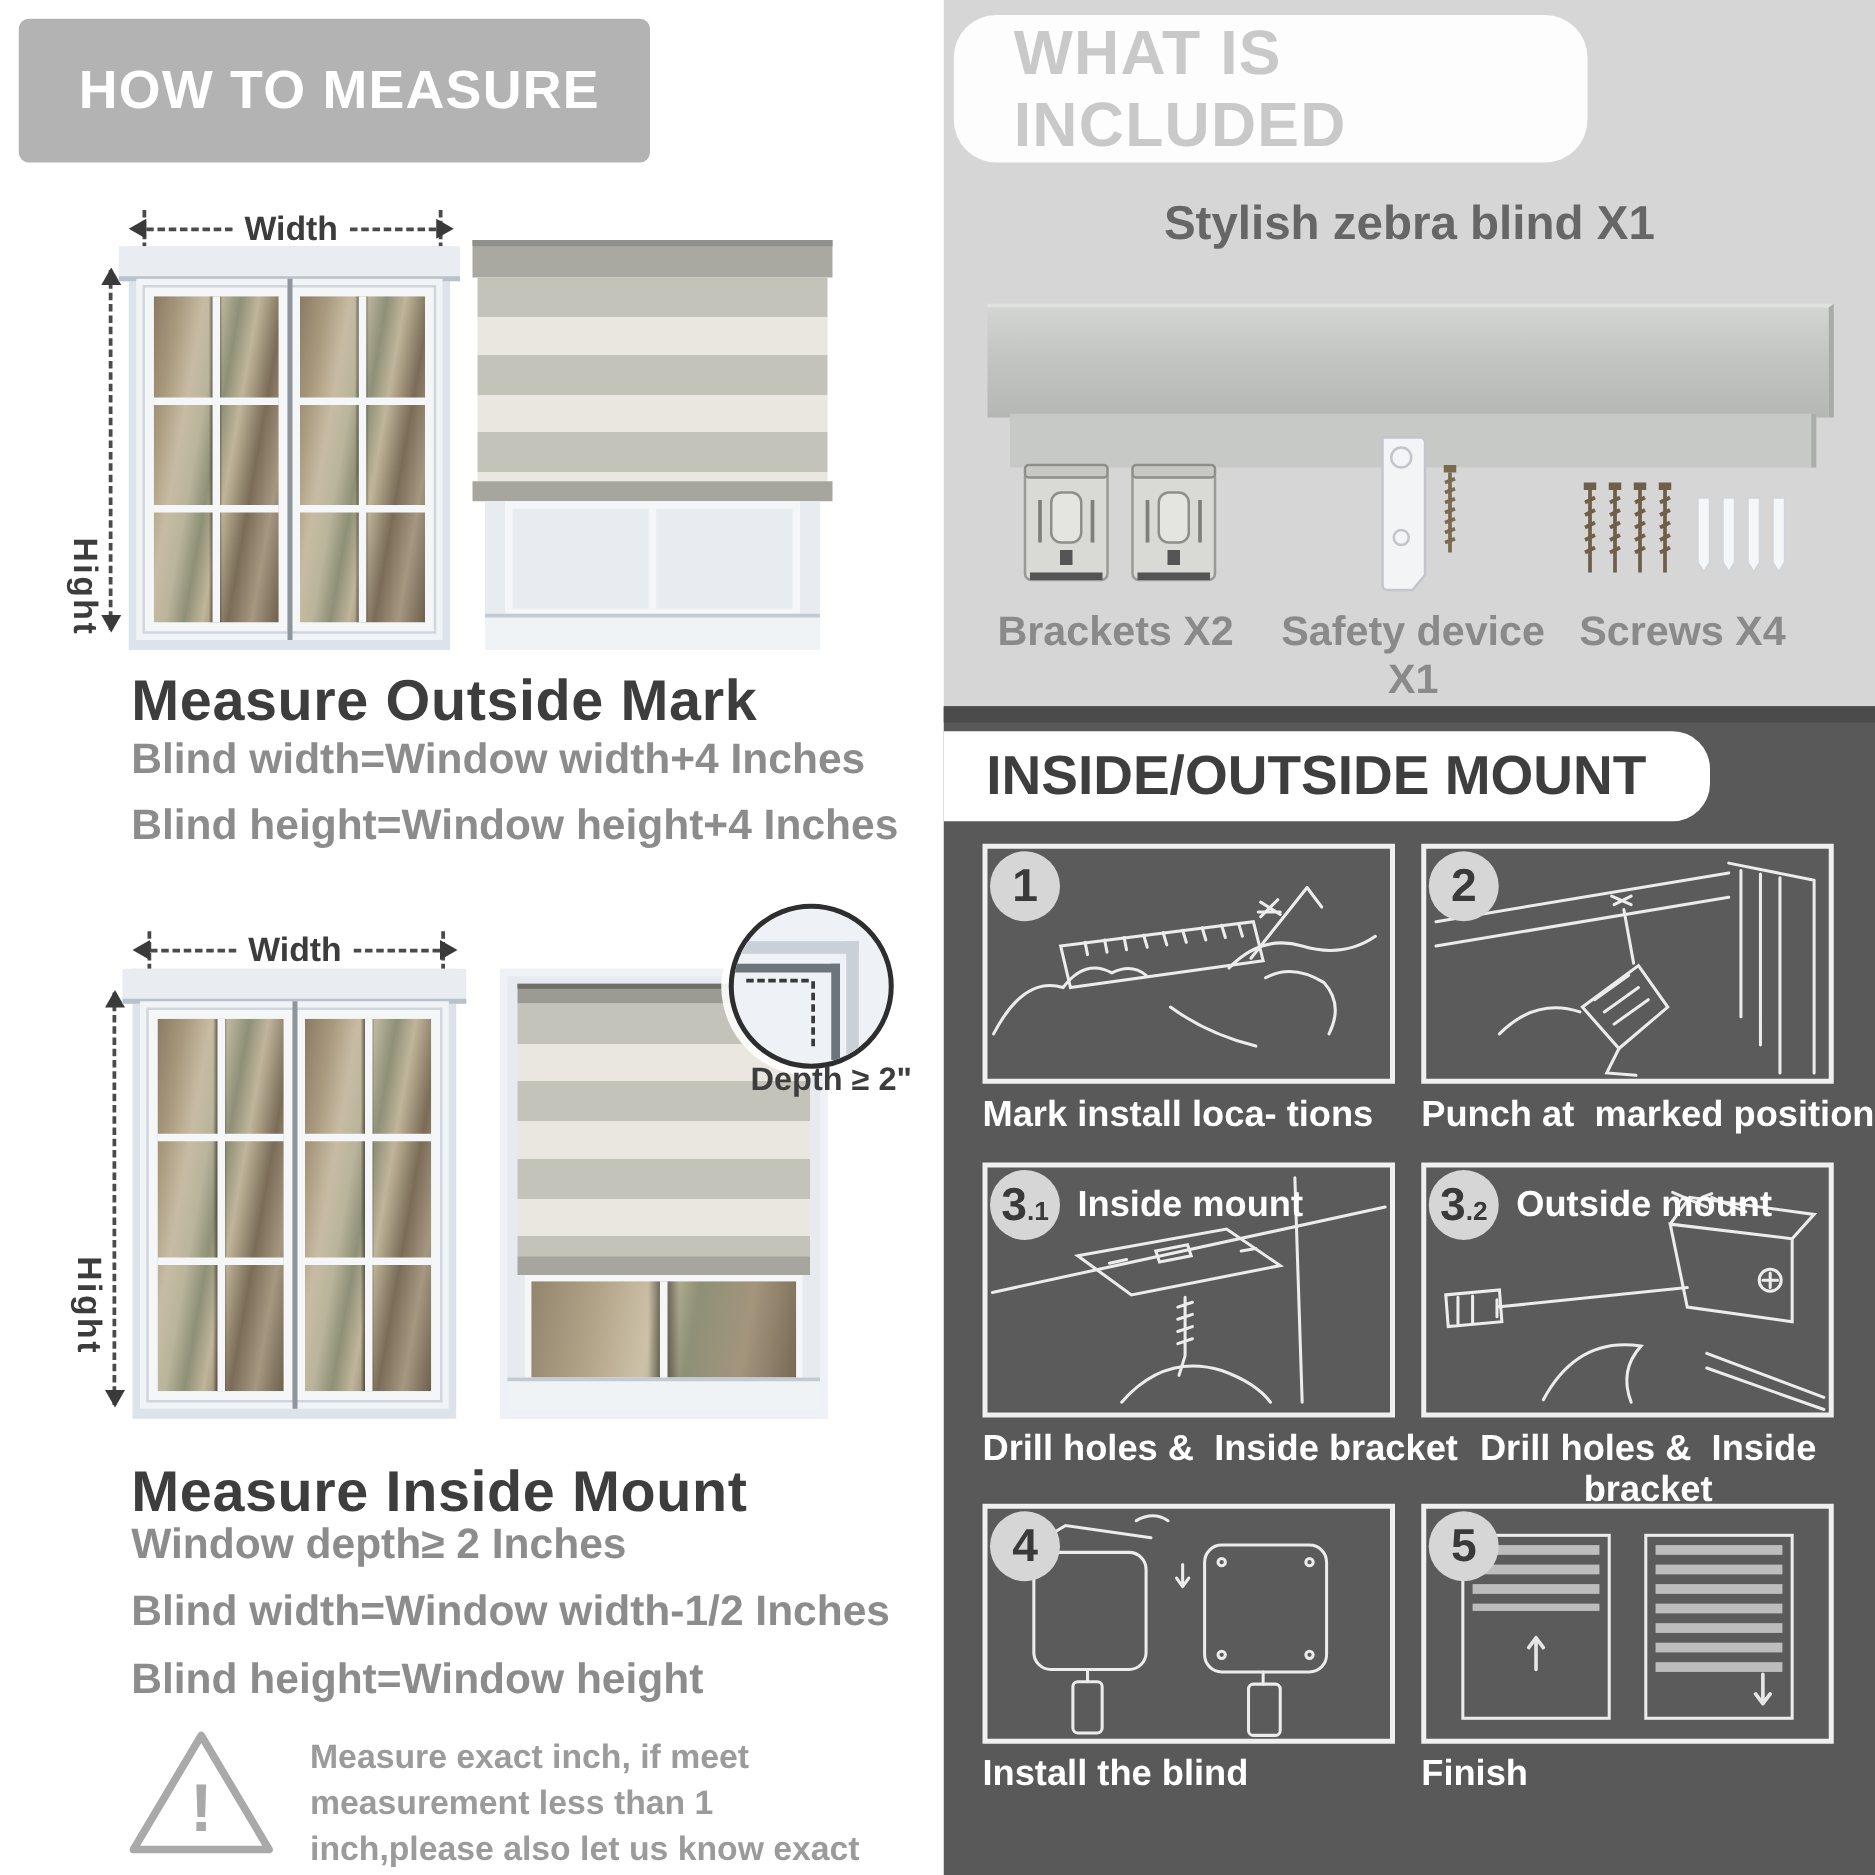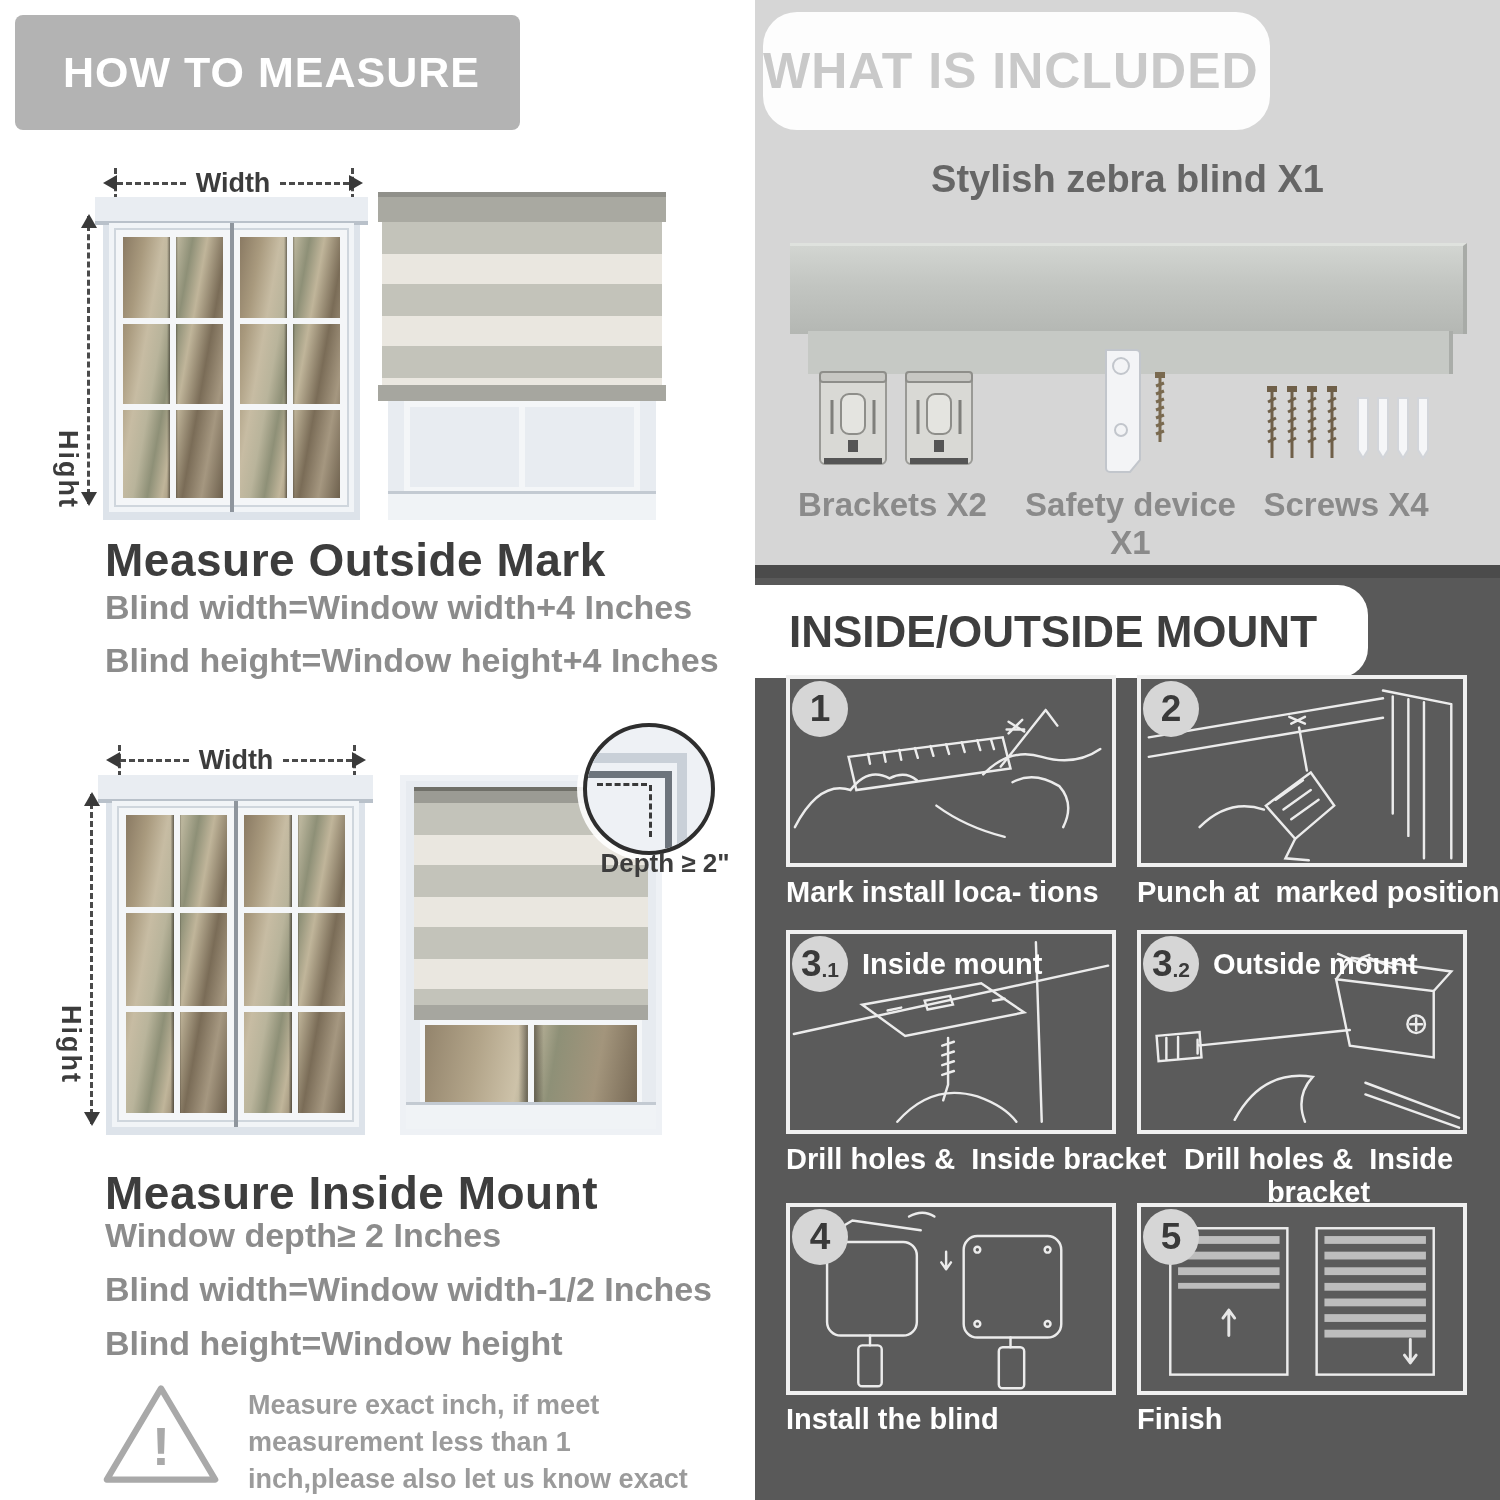--- a/index.html
+++ b/index.html
@@ -5,22 +5,22 @@
   html,body{margin:0;padding:0;background:#fff;}
   .canvas{
     position:relative;width:1500px;height:1500px;background:#ffffff;
     font-family:"Liberation Sans", sans-serif;overflow:hidden;
   }
   
   .chip{position:absolute;font-weight:bold;letter-spacing:1px;display:flex;align-items:center;}
   .chip-left{left:15px;top:15px;width:505px;height:115px;background:#b3b3b3;border-radius:8px;
     color:#ffffff;font-size:43px;padding-left:48px;box-sizing:border-box;}
   .chip-right{left:763px;top:12px;width:507px;height:118px;background:#fdfdfd;border-radius:34px;
-    color:#c9c9c9;font-size:50px;box-sizing:border-box;}
-  .chip-mount{left:755px;top:585px;width:613px;height:93px;background:#ffffff;border-radius:0 30px 30px 0;
+    color:#c9c9c9;font-size:50px;padding-left:48px;box-sizing:border-box;}
+  .chip-mount{left:755px;top:585px;width:613px;height:72px;background:#ffffff;border-radius:0 30px 30px 0;
     color:#3e3e3e;font-size:44px;padding-left:34px;box-sizing:border-box;letter-spacing:0;}
   
   .right-top{position:absolute;left:755px;top:0;width:745px;height:565px;background:#d6d6d6;}
   .right-dark{position:absolute;left:755px;top:565px;width:745px;height:935px;background:#595959;}
   .right-dark-topline{position:absolute;left:755px;top:565px;width:745px;height:13px;background:#4b4b4b;}
   
   .sec-title{position:absolute;font-weight:bold;color:#3d3d3d;font-size:46px;letter-spacing:0.5px;}
   .sec-line{position:absolute;font-weight:bold;color:#8c8c8c;font-size:34px;}
   .blind-label{position:absolute;left:755px;top:158px;width:745px;text-align:center;
     font-weight:bold;color:#666666;font-size:38px;}

